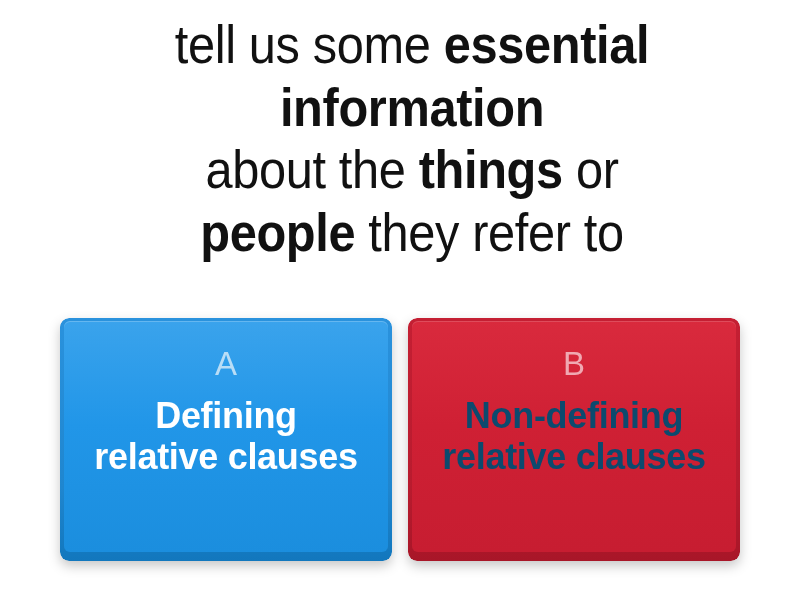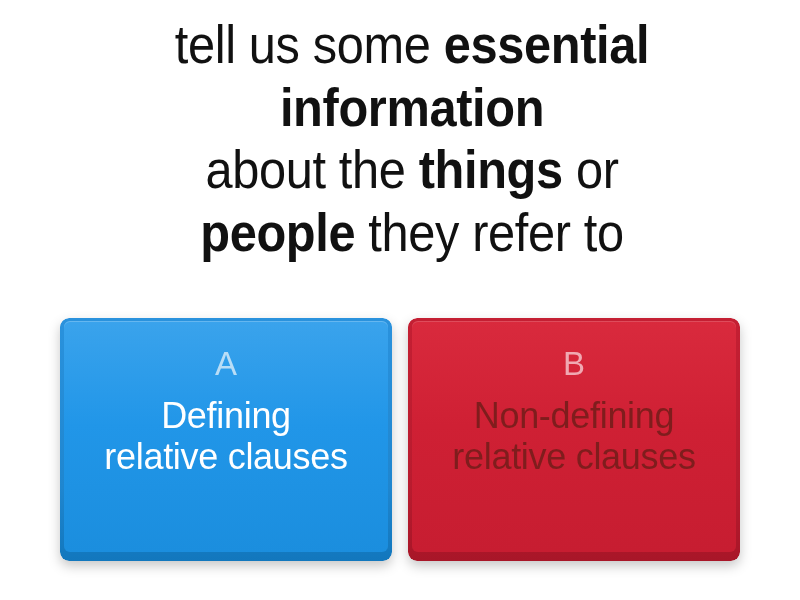--- a/index.html
+++ b/index.html
@@ -120,21 +120,21 @@
     line-height: 1;
     font-weight: 400;
     margin-top: 15px;
     margin-bottom: 16px;
     letter-spacing: 0px;
   }
 
   .answer-label {
     font-size: 36px;
     line-height: 1.13;
-    font-weight: 400;
+    font-weight: 700;
     color: #ffffff;
     letter-spacing: -0.3px;
     padding: 0 4px;
   }
 
   
   .btn-a .bevel {
     background: linear-gradient(180deg, #2a92dd 0%, #1f86cf 70%, #1277bd 100%);
   }
   .btn-a .face {
@@ -179,21 +179,21 @@
           <span>relative clauses</span>
         </div>
       </div>
     </div>
 
     <div class="answer-btn btn-b">
       <div class="bevel"></div>
       <div class="face"></div>
       <div class="content">
         <div class="answer-letter" style="color: rgb(240, 169, 178);">B</div>
-        <div class="answer-label" style="color: #7f1d1d;">
+        <div class="answer-label" style="color: #0c4a6e;">
           <span>Non-defining</span><br>
           <span>relative clauses</span>
         </div>
       </div>
     </div>
 
   </div>
 </div>
 
 </body></html>

